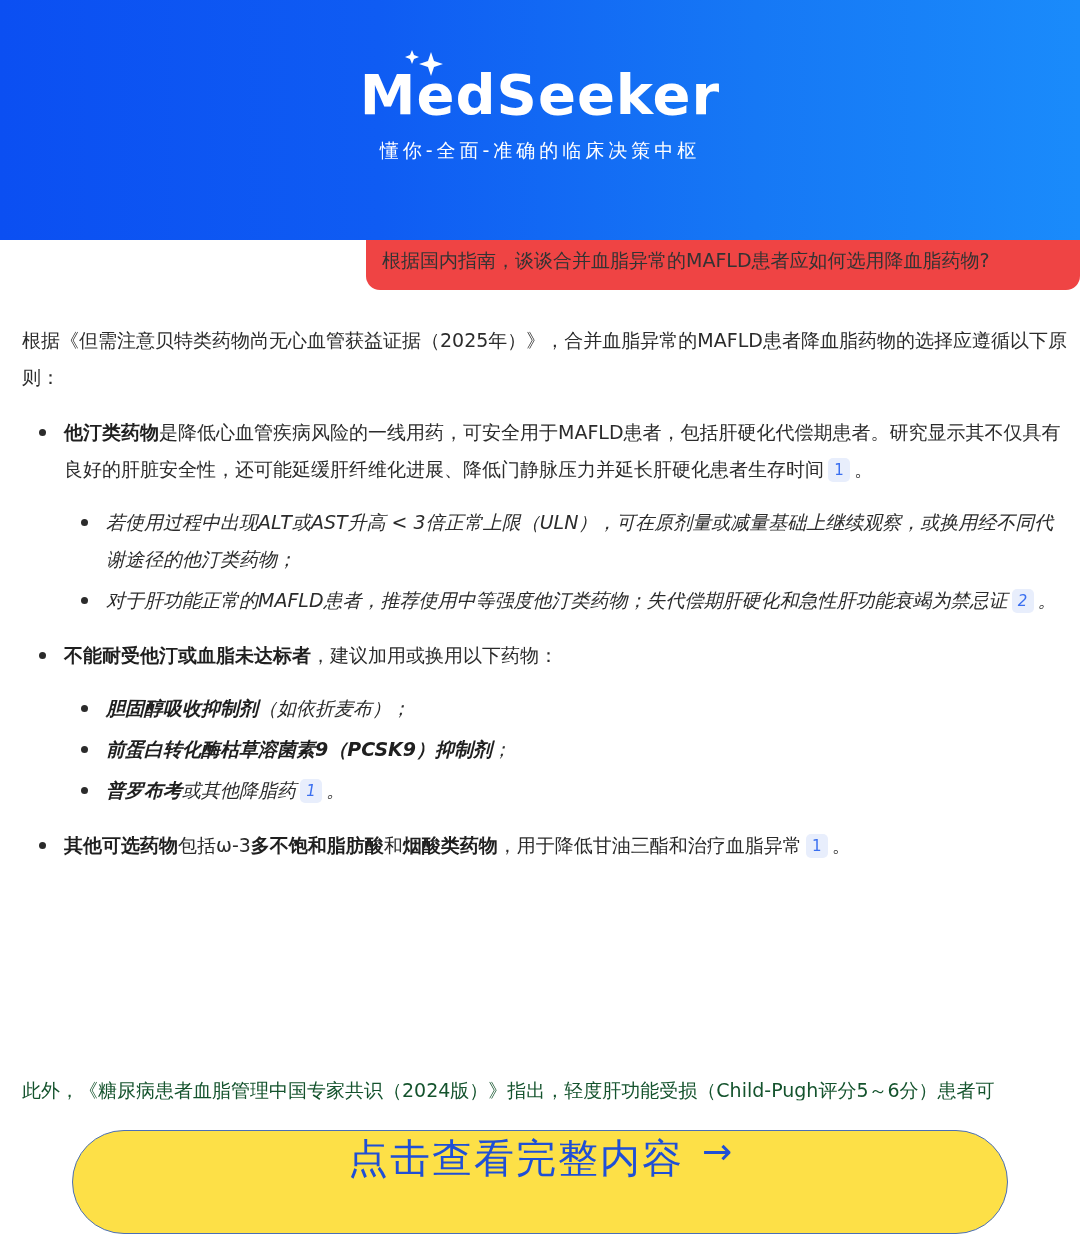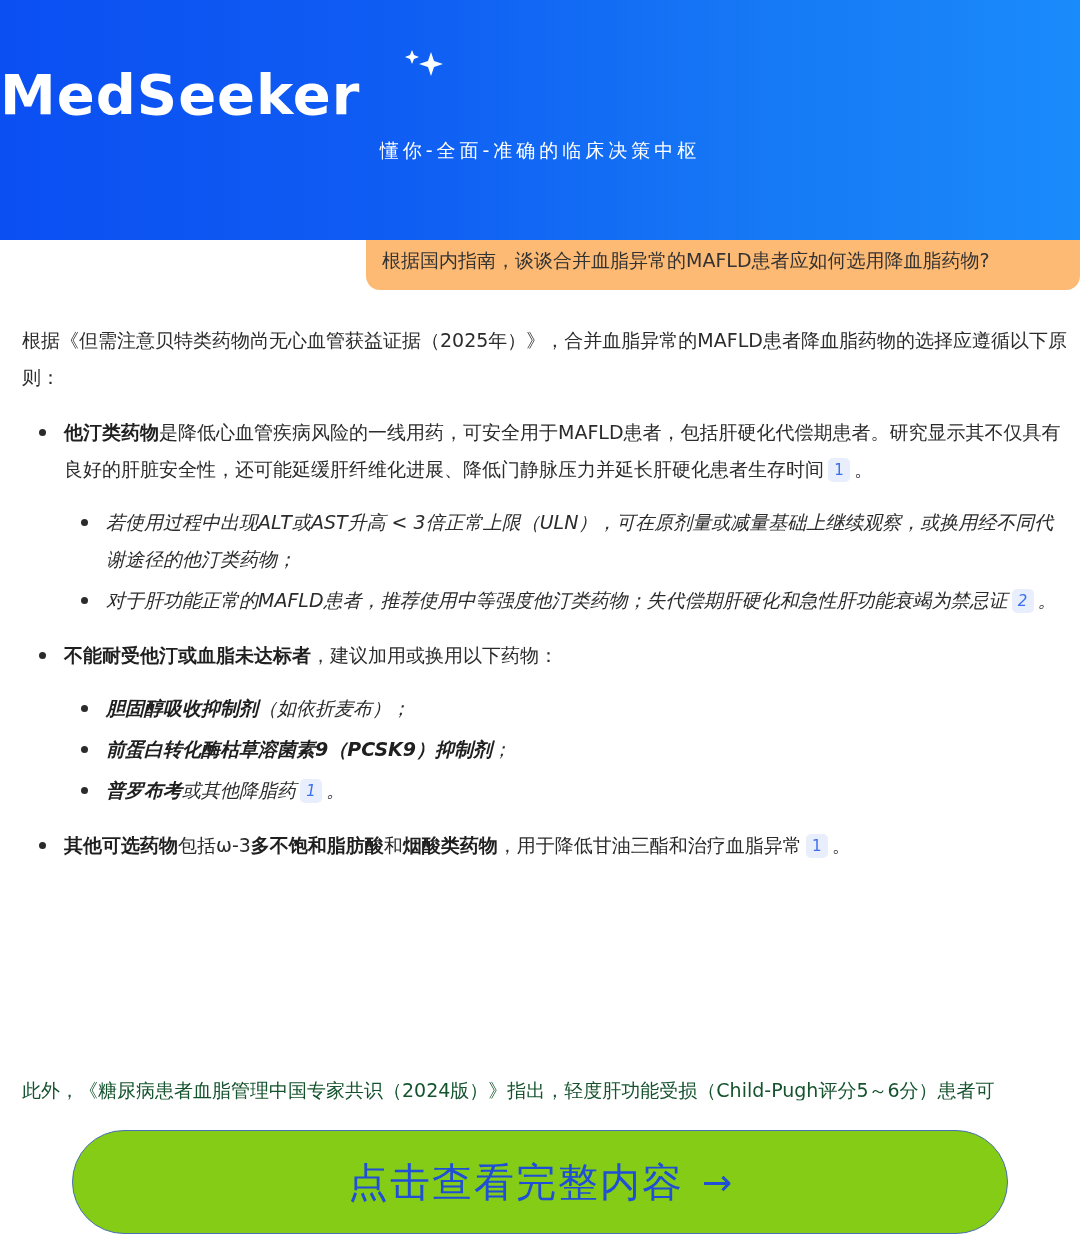--- a/index.html
+++ b/index.html
@@ -4,34 +4,34 @@
   <style>
     * { box-sizing: border-box; margin: 0; padding: 0; }
     html, body { width: 1080px; height: 1254px; overflow: hidden; background: #ffffff; }
     body { font-family: "DejaVu Sans", "Liberation Sans", sans-serif; color: #262626; position: relative; }
 
     .hero {
       position: absolute; left: 0; top: 0; width: 1080px; height: 240px;
       background: linear-gradient(90deg, #0b4ff2 0%, #0f5cf3 35%, #1678f5 70%, #1a8bfb 100%);
     }
     .brand {
-      position: absolute; left: 0; top: 62px; width: 1080px; 
+      position: absolute; left: 0; top: 62px; width: 1080px; text-align: center;
       color: #ffffff; font-family: "DejaVu Sans", sans-serif; font-size: 56px; font-weight: bold;
       letter-spacing: 1px;
     }
     .sparkle { position: absolute; left: 404px; top: 48px; width: 48px; height: 34px; }
     .tagline {
       position: absolute; left: 0; top: 138px; width: 1080px; text-align: center;
       color: #ffffff; font-size: 19px; letter-spacing: 4px;
       font-family: "DejaVu Sans", sans-serif;
     }
 
     .user-bubble {
       position: absolute; left: 366px; top: 240px; width: 714px; height: 50px;
-      background: #fdba74; border-radius: 0 0 14px 14px;
+      background: #ef4444; border-radius: 0 0 14px 14px;
       font-size: 19px; color: #333; padding: 8px 0 0 16px;
       white-space: nowrap;
     }
 
     .answer { position: absolute; left: 22px; top: 322px; width: 1050px; font-size: 19px; line-height: 37px; color: #2b2b2b; }
     .para { margin: 0; }
     .b { font-weight: bold; color: #1f1f1f; }
 
     ul.l1 { list-style: none; margin-top: 18px; }
     ul.l1 > li { position: relative; padding-left: 42px; margin-bottom: 18px; }
@@ -52,22 +52,22 @@
       vertical-align: 1px;
     }
     .tail { position: absolute; left: 22px; top: 1072px; width: 1050px; font-size: 19px; line-height: 37px; color: #14532d; white-space: nowrap; overflow: hidden; }
 
     .fade {
       position: absolute; left: 0; top: 1100px; width: 1080px; height: 154px;
       background: linear-gradient(180deg, rgba(255,255,255,0.6) 0%, #ffffff 30%);
     }
     .cta {
       position: absolute; left: 72px; top: 1130px; width: 936px; height: 104px;
-      border: 1.5px solid #4a6fb8; border-radius: 52px; background: #84cc16;
-      display: flex; align-items: center; justify-content: center; cursor: pointer;
+      border: 1.5px solid #4a6fb8; border-radius: 52px; background: #fde047;
+      display: flex; justify-content: center; cursor: pointer;
     }
     .cta-label { font-size: 40px; color: #1f4fd6; letter-spacing: 2px; }
     .cta-arrow { font-size: 36px; color: #1f4fd6; margin-left: 18px; }
   </style>
 </head>
 <body>
 
 <div class="hero">
   <svg class="sparkle" viewBox="0 0 48 34">
     <path d="M8 2 L10 7 L15 9 L10 11 L8 16 L6 11 L1 9 L6 7 Z" fill="#ffffff"></path>

